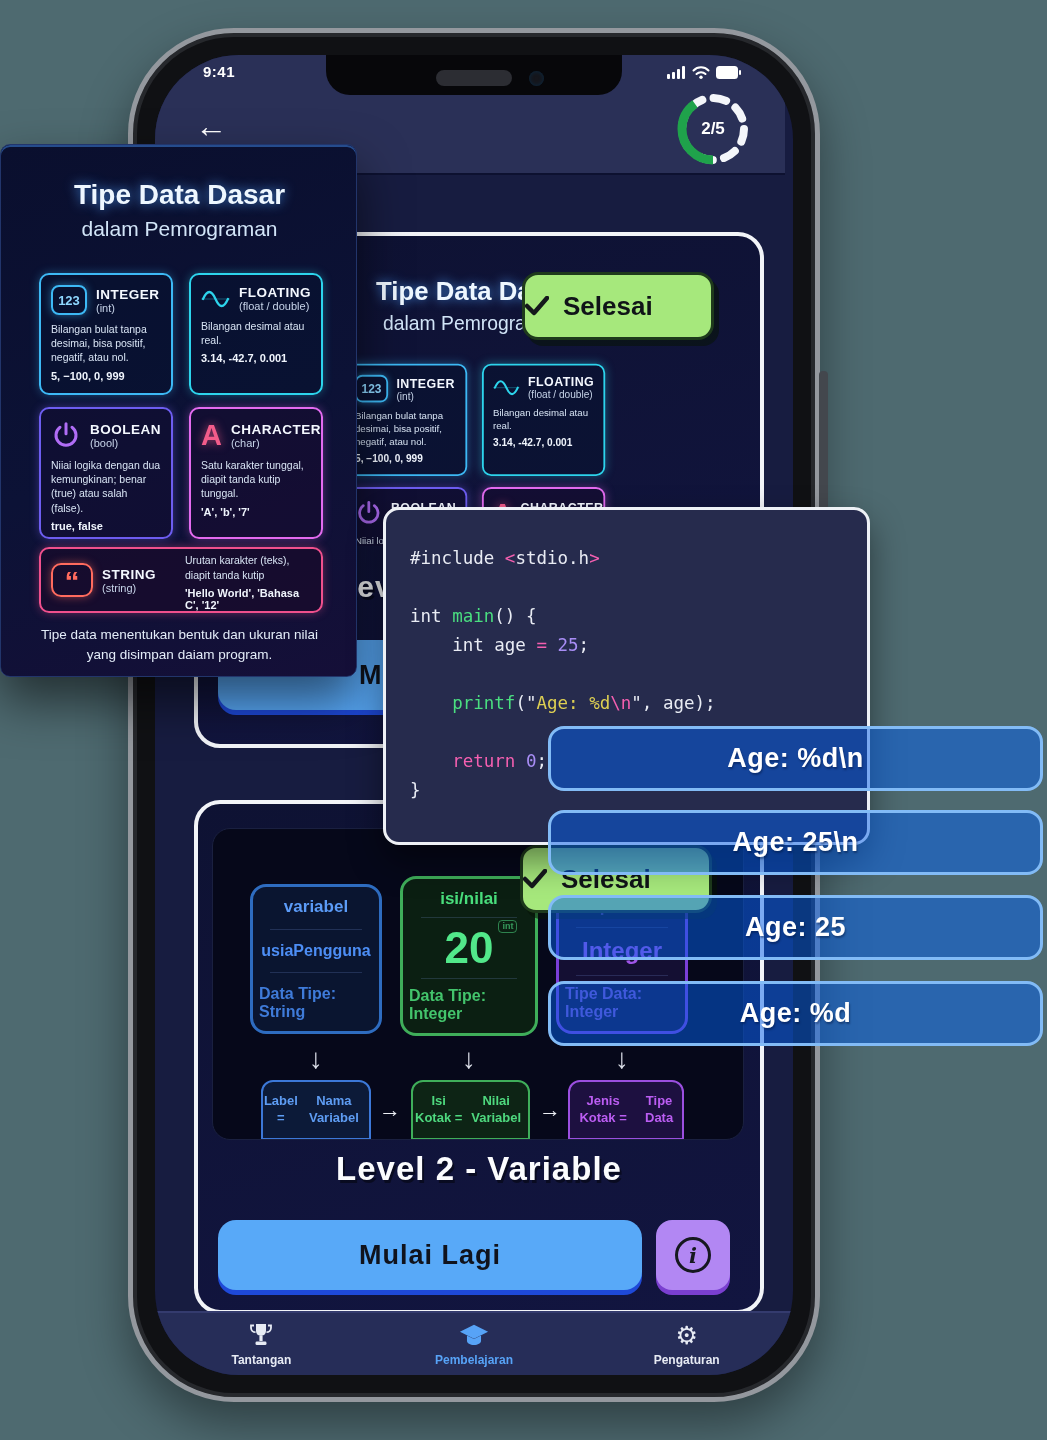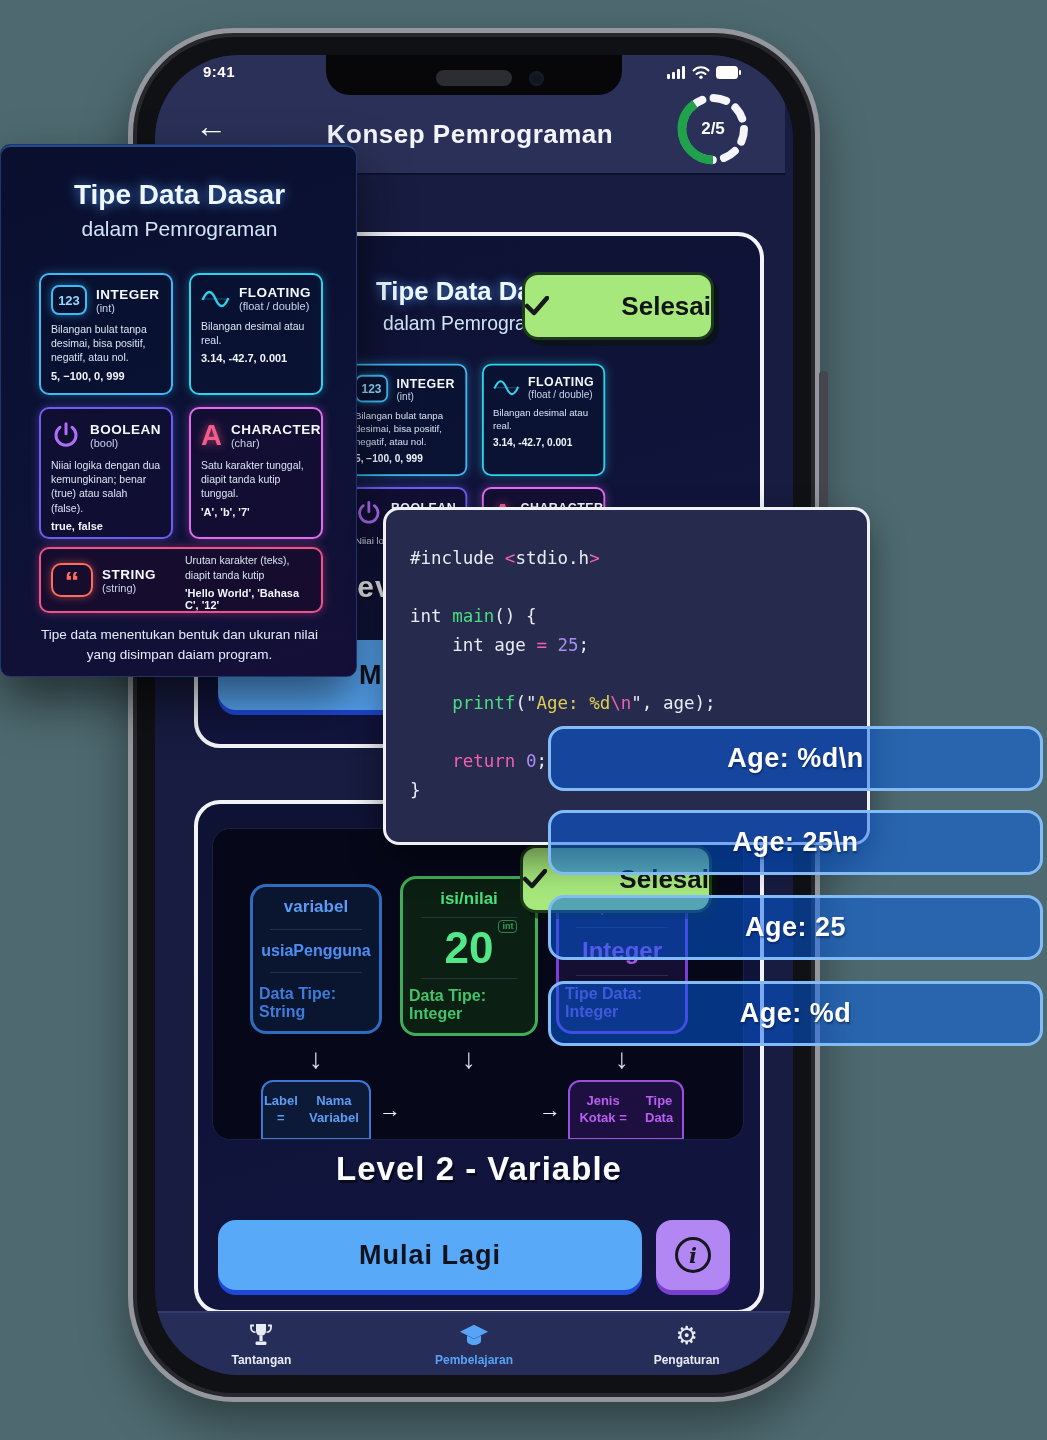--- a/index.html
+++ b/index.html
@@ -44,21 +44,21 @@
     box-shadow:0 5px 0 #1e49d8;display:flex;align-items:center;justify-content:center;
     color:#10131d;font-size:27px;font-weight:bold;letter-spacing:1px;cursor:pointer}
   .card1 .mulai-btn{top:404px}
   .card2 .mulai-btn{top:416px}
   .info-btn{position:absolute;left:458px;top:416px;width:74px;height:70px;background:#b287f3;border-radius:16px;
     box-shadow:0 5px 0 #7a3fd0;display:flex;align-items:center;justify-content:center;cursor:pointer}
   .info-glyph{width:36px;height:36px;border:3px solid #16181f;border-radius:50%;display:flex;align-items:center;justify-content:center;
     color:#16181f;font-family:"DejaVu Serif",serif;font-size:21px;font-weight:bold;font-style:italic}
 
   .selesai{position:absolute;width:192px;height:68px;background:#a6e87c;border:3px solid #1e3a1c;border-radius:16px;
-    display:flex;align-items:center;justify-content:space-between;gap:14px;box-shadow:5px 6px 0 rgba(8,20,6,.55);
+    display:flex;align-items:center;justify-content:flex-start;gap:14px;box-shadow:5px 6px 0 rgba(8,20,6,.55);
     color:#101418;font-size:26px;font-weight:bold;cursor:pointer}
   .card1 .selesai{left:324px;top:36px}
   .card2 .selesai{left:322px;top:41px}
 
   
   .panel{position:absolute;left:14px;top:24px;width:532px;height:312px;background:#06081a;border:1px solid #1a2040;border-radius:18px;overflow:hidden}
   .vbox{position:absolute;border-radius:16px;border:3px solid;display:flex;flex-direction:column;align-items:center;justify-content:space-between;padding:10px 6px}
   .vbox .hr{width:80%;height:1px;background:rgba(140,170,255,.18)}
   .vbox-title{font-size:17px;font-weight:bold}
   .vbox-val{font-weight:bold}
@@ -152,21 +152,20 @@
             <path d="M1.5 4.5a10.5 10.5 0 0 1 15 0" fill="none" stroke="#fff" stroke-width="2" stroke-linecap="round"></path>
             <path d="M4.5 8a6.4 6.4 0 0 1 9 0" fill="none" stroke="#fff" stroke-width="2" stroke-linecap="round"></path>
             <circle cx="9" cy="11.3" r="1.7" fill="#fff"></circle>
           </svg>
           <svg width="25" height="13" viewBox="0 0 25 13">
             <rect x="0" y="0" width="22" height="13" rx="3.5" fill="#fff"></rect>
             <rect x="23" y="4" width="2" height="5" rx="1" fill="#fff"></rect>
           </svg>
         </div>
         <div class="back">←</div>
-        <div class="h-title">Konsep Pemrograman</div>
         <div class="ring-wrap">
           <svg width="84" height="84" viewBox="0 0 84 84">
             <circle cx="42" cy="42" r="31" fill="none" stroke="#f4f6fa" stroke-width="8" stroke-dasharray="13 11.4" stroke-linecap="round"></circle>
             <circle cx="42" cy="42" r="31" fill="none" stroke="#1fa24b" stroke-width="9" stroke-dasharray="78 117" transform="rotate(90 42 42)"></circle>
           </svg>
           <div class="ring-label">2/5</div>
         </div>
       </div>
 
       <div class="notch">
@@ -277,20 +276,24 @@
 
           <div class="dArr" style="left:83px">↓</div>
           <div class="dArr" style="left:236px">↓</div>
           <div class="dArr" style="left:389px">↓</div>
 
           <div class="fbox fb1">
             <span>Label =</span>
               <span>Nama Variabel</span>
           </div>
           <div class="rArr" style="left:166px">→</div>
+          <div class="fbox fb2">
+            <span>Isi Kotak =</span>
+              <span>Nilai Variabel</span>
+          </div>
           <div class="rArr" style="left:326px">→</div>
           <div class="fbox fb3">
             <span>Jenis Kotak =</span>
               <span>Tipe Data</span>
           </div>
         </div>
 
         <div class="lvl-title">Level 2 - Variable</div>
         <div class="mulai-btn">Mulai Lagi</div>
         <div class="info-btn">

